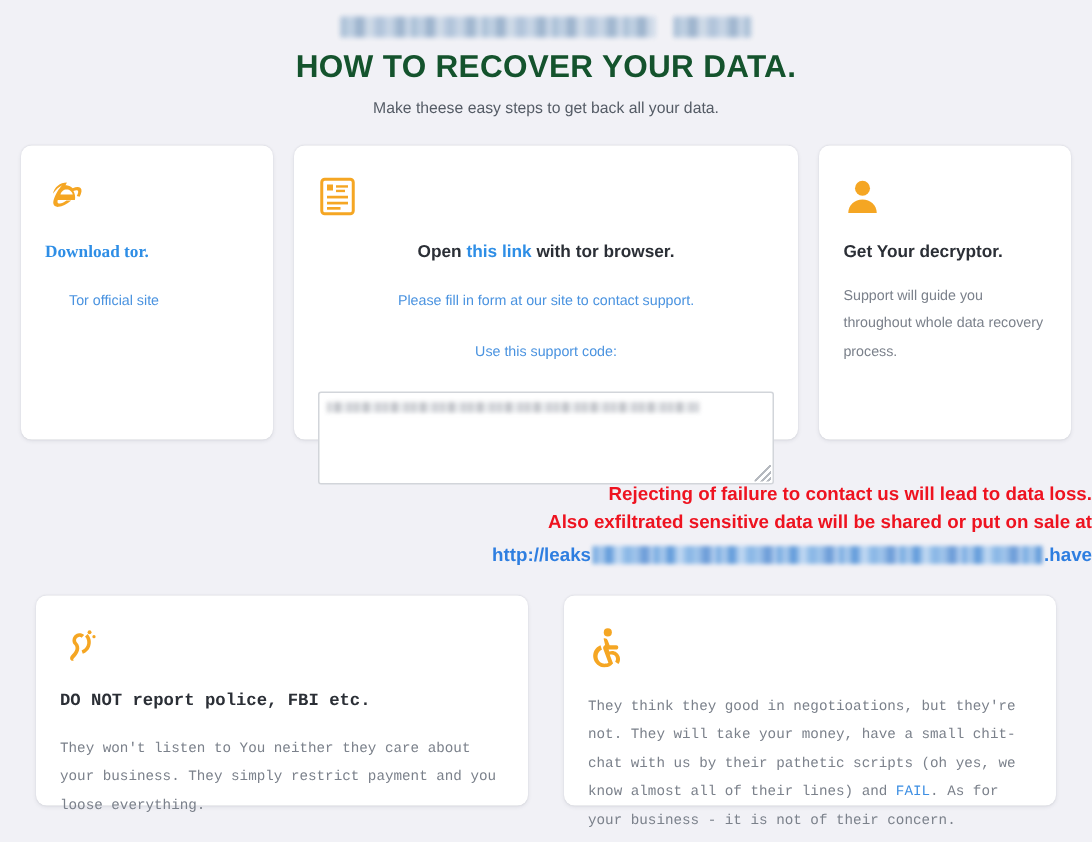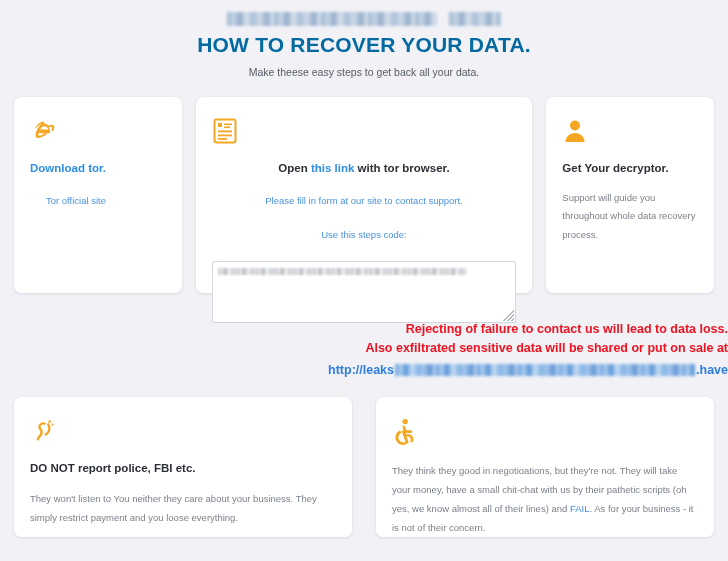--- a/index.html
+++ b/index.html
@@ -37,21 +37,21 @@
     opacity: 0.95;
     vertical-align: middle;
   }
   .redacted-a { width: 210px; }
   .redacted-b { width: 52px; margin-left: 12px; }
 
   .main-title {
     margin: 6px 0 0 0;
     font-size: 21px;
     font-weight: bold;
-    color: #0369a1;
+    color: #14532d;
     letter-spacing: 0.2px;
   }
   .subtitle {
     margin: 9px 0 0 0;
     font-size: 10.5px;
     color: #555c66;
   }
 
   
   .cards-row {
@@ -77,21 +77,21 @@
   }
   .icon-wrap svg { display: block; }
 
   .card-title {
     font-size: 11.5px;
     font-weight: bold;
     color: #2b2f36;
     margin: 0 0 13px 0;
     line-height: 1.3;
   }
-  .card-title.blue { color: #2e8ee6; }
+  .card-title.blue { color: #2e8ee6; font-family: Liberation Serif, serif; }
   .link-inline { color: #2e8ee6; }
 
   .card-text {
     font-size: 9.5px;
     color: #7b818b;
     line-height: 1.95;
     margin: 0;
   }
   .card-link {
     font-size: 9.5px;
@@ -172,23 +172,24 @@
         #5f9ddd 0px, #a9c9ec 6px, #4a8dd6 11px, #c6dcf4 17px,
         #7cb0e4 23px, #9dc2ea 29px, #588fd3 35px, #bed6f2 41px);
     filter: blur(1.5px);
     opacity: 0.92;
     margin: 0 1px;
   }
 
   
   .bottom-row {
     display: flex;
-    padding: 0 14px;
+    padding: 0 24px;
     margin-top: 17px;
     gap: 24px;
+    font-family: Liberation Mono, monospace;
   }
   .card-lg { width: 344px; height: 140px; }
 
   .card-body {
     font-size: 9.5px;
     color: #7b818b;
     line-height: 2.0;
     margin: 0;
   }
   .fail-link { color: #3e8fe3; }
@@ -226,21 +227,21 @@
           <rect x="6" y="6" width="4" height="4" fill="#f5a623"></rect>
           <rect x="12" y="6.5" width="8" height="1.6" fill="#f5a623"></rect>
           <rect x="12" y="9.5" width="6" height="1.6" fill="#f5a623"></rect>
           <rect x="6" y="13.5" width="14" height="1.8" fill="#f5a623"></rect>
           <rect x="6" y="17.5" width="14" height="1.8" fill="#f5a623"></rect>
           <rect x="6" y="21" width="9" height="1.8" fill="#f5a623"></rect>
         </svg>
       </div>
       <div class="card-title"><span>Open </span><span class="link-inline">this link</span><span> with tor browser.</span></div>
       <a class="card-link">Please fill in form at our site to contact support.</a>
-      <a class="card-link">Use this steps code:</a>
+      <a class="card-link">Use this support code:</a>
       <div class="code-area">
         <div class="code-blur"></div>
         <div class="resize-grip"></div>
       </div>
     </div>
 
     <div class="card card-sm">
       <div class="icon-wrap">
         <svg width="26" height="28" viewBox="0 0 26 28">
           <circle cx="13" cy="8.5" r="5" fill="#f5a623"></circle>

